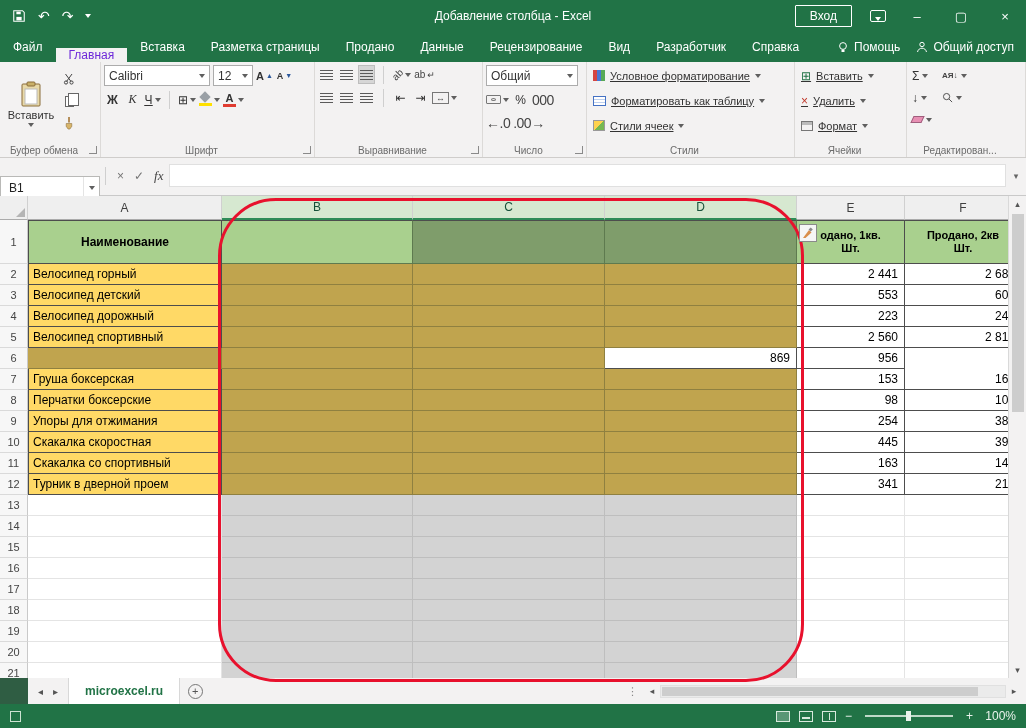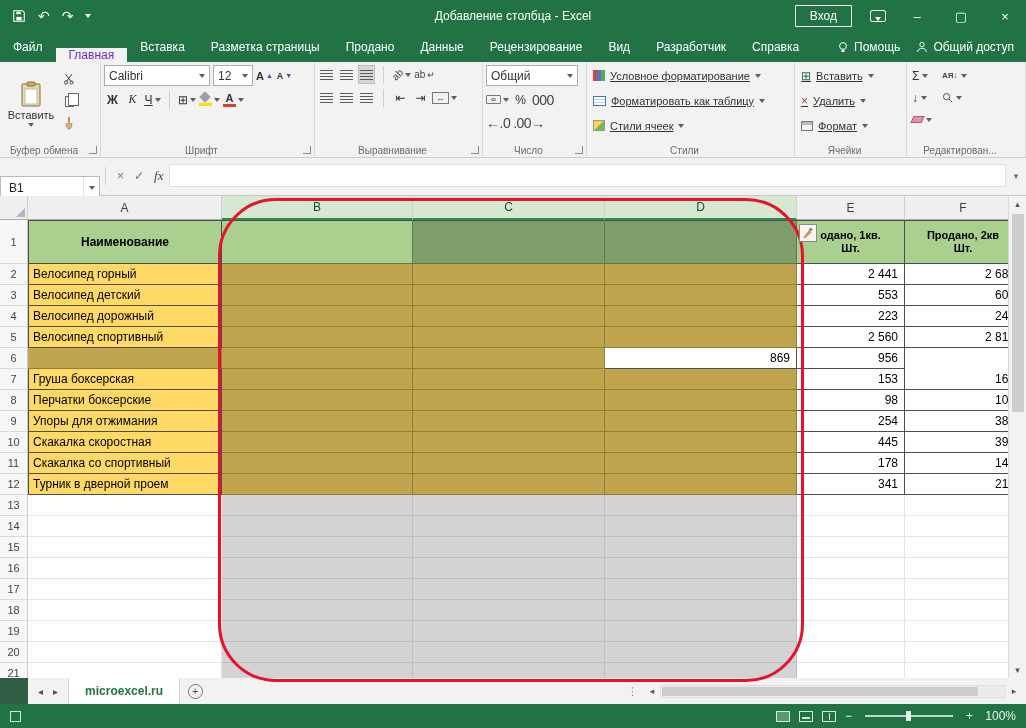--- a/index.html
+++ b/index.html
@@ -555,21 +555,21 @@
         <div class="c sel"></div>
       <div class="c dark num">445</div>
       <div class="c dark num">393</div>
     </div>
     <div class="grow">
       <div class="rn">11</div>
       <div class="c dark bl name">Скакалка со спортивный</div>
       <div class="c sel"></div>
         <div class="c sel"></div>
         <div class="c sel"></div>
-      <div class="c dark num">178</div>
+      <div class="c dark num">163</div>
       <div class="c dark num">145</div>
     </div>
     <div class="grow">
       <div class="rn">12</div>
       <div class="c dark bl name">Турник в дверной проем</div>
       <div class="c sel"></div>
         <div class="c sel"></div>
         <div class="c sel"></div>
       <div class="c dark num">341</div>
       <div class="c dark num">214</div>

